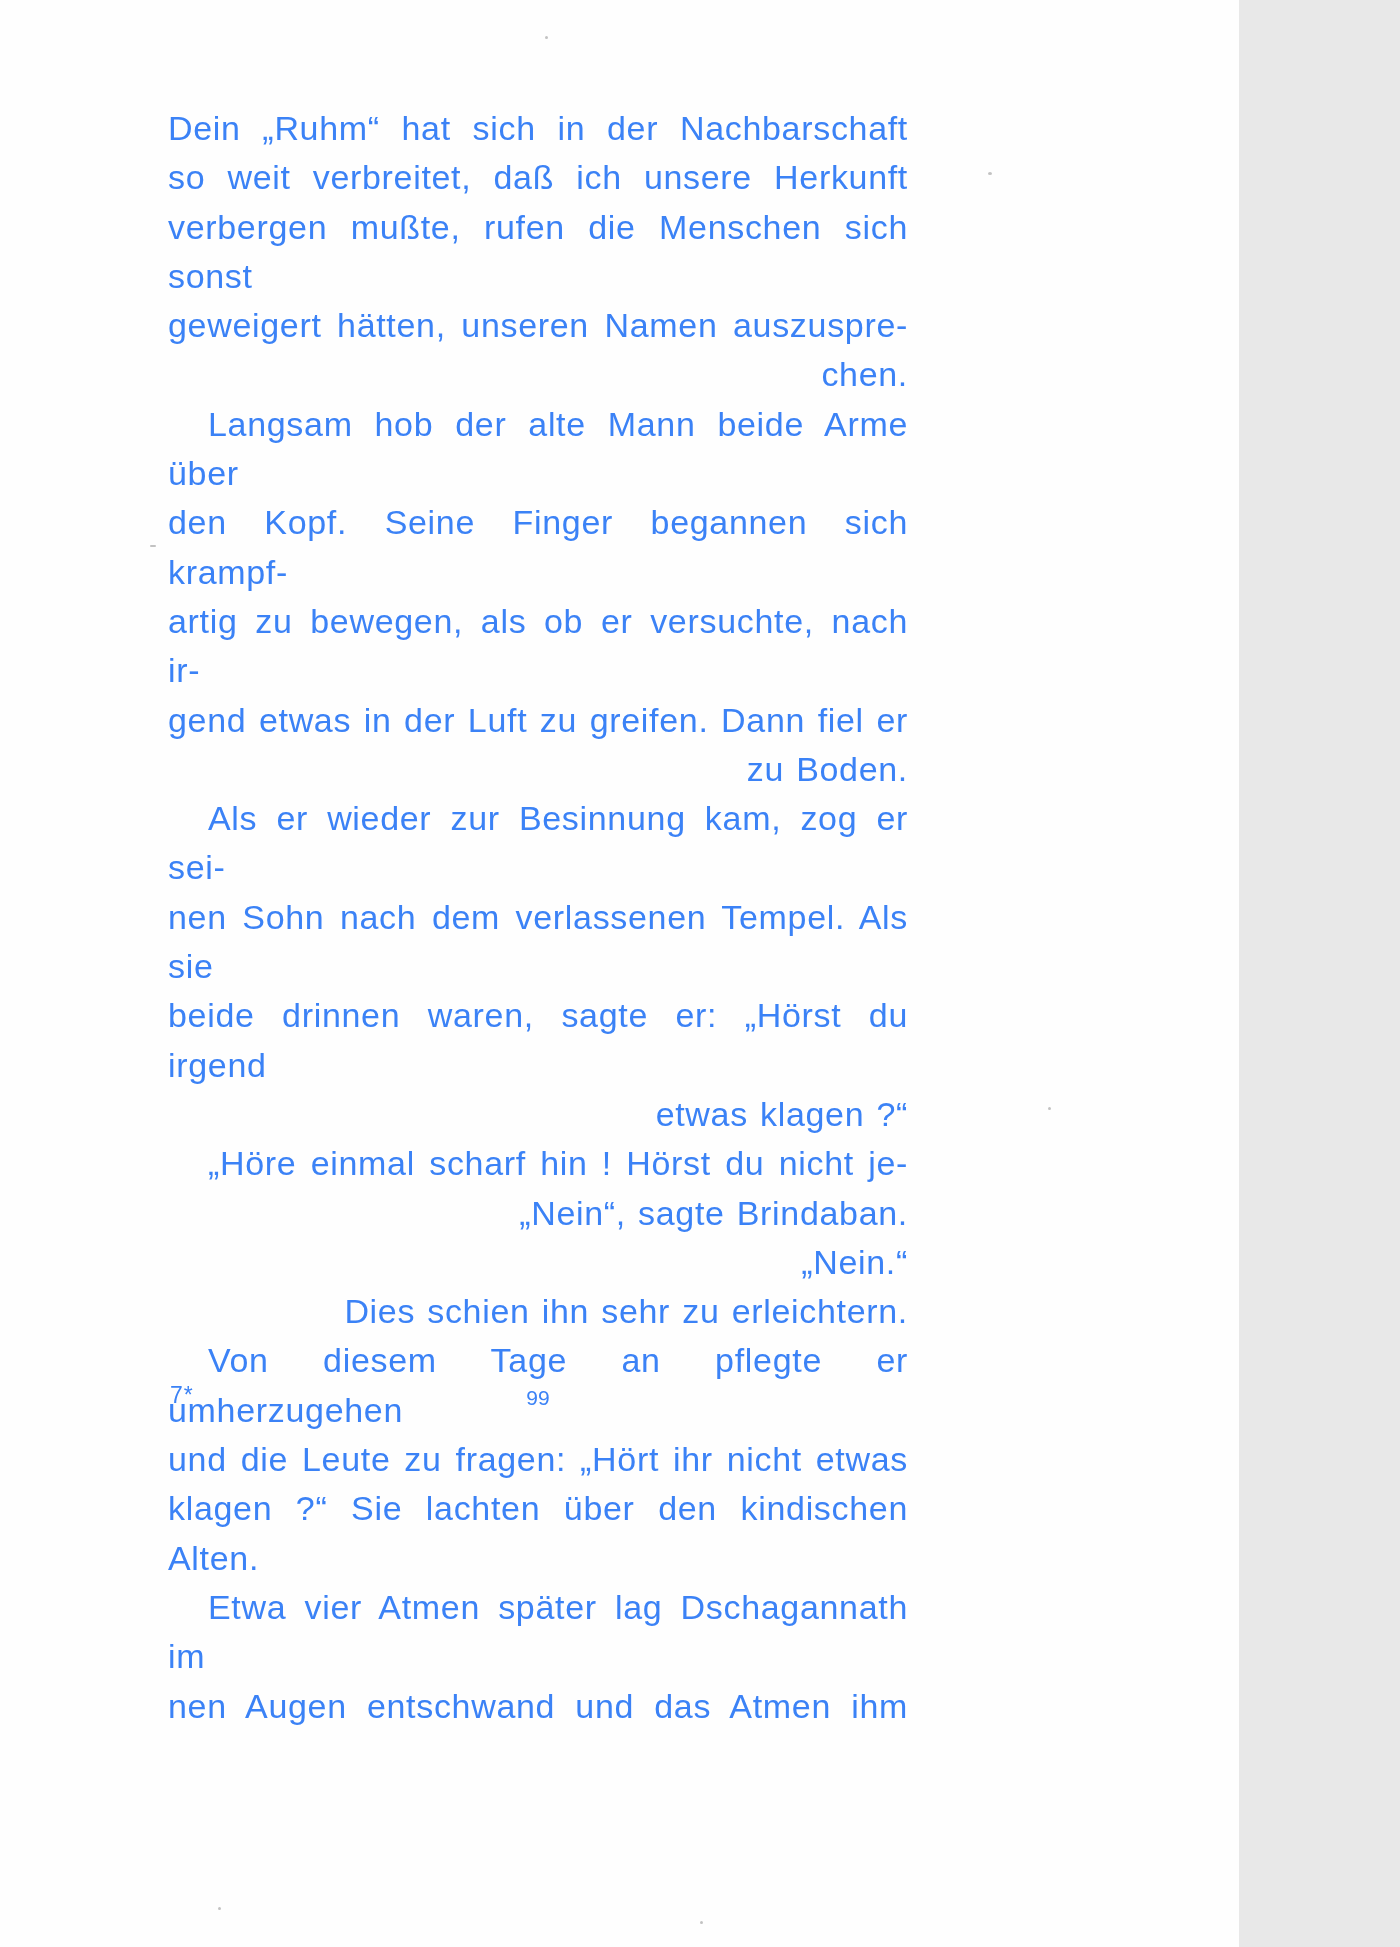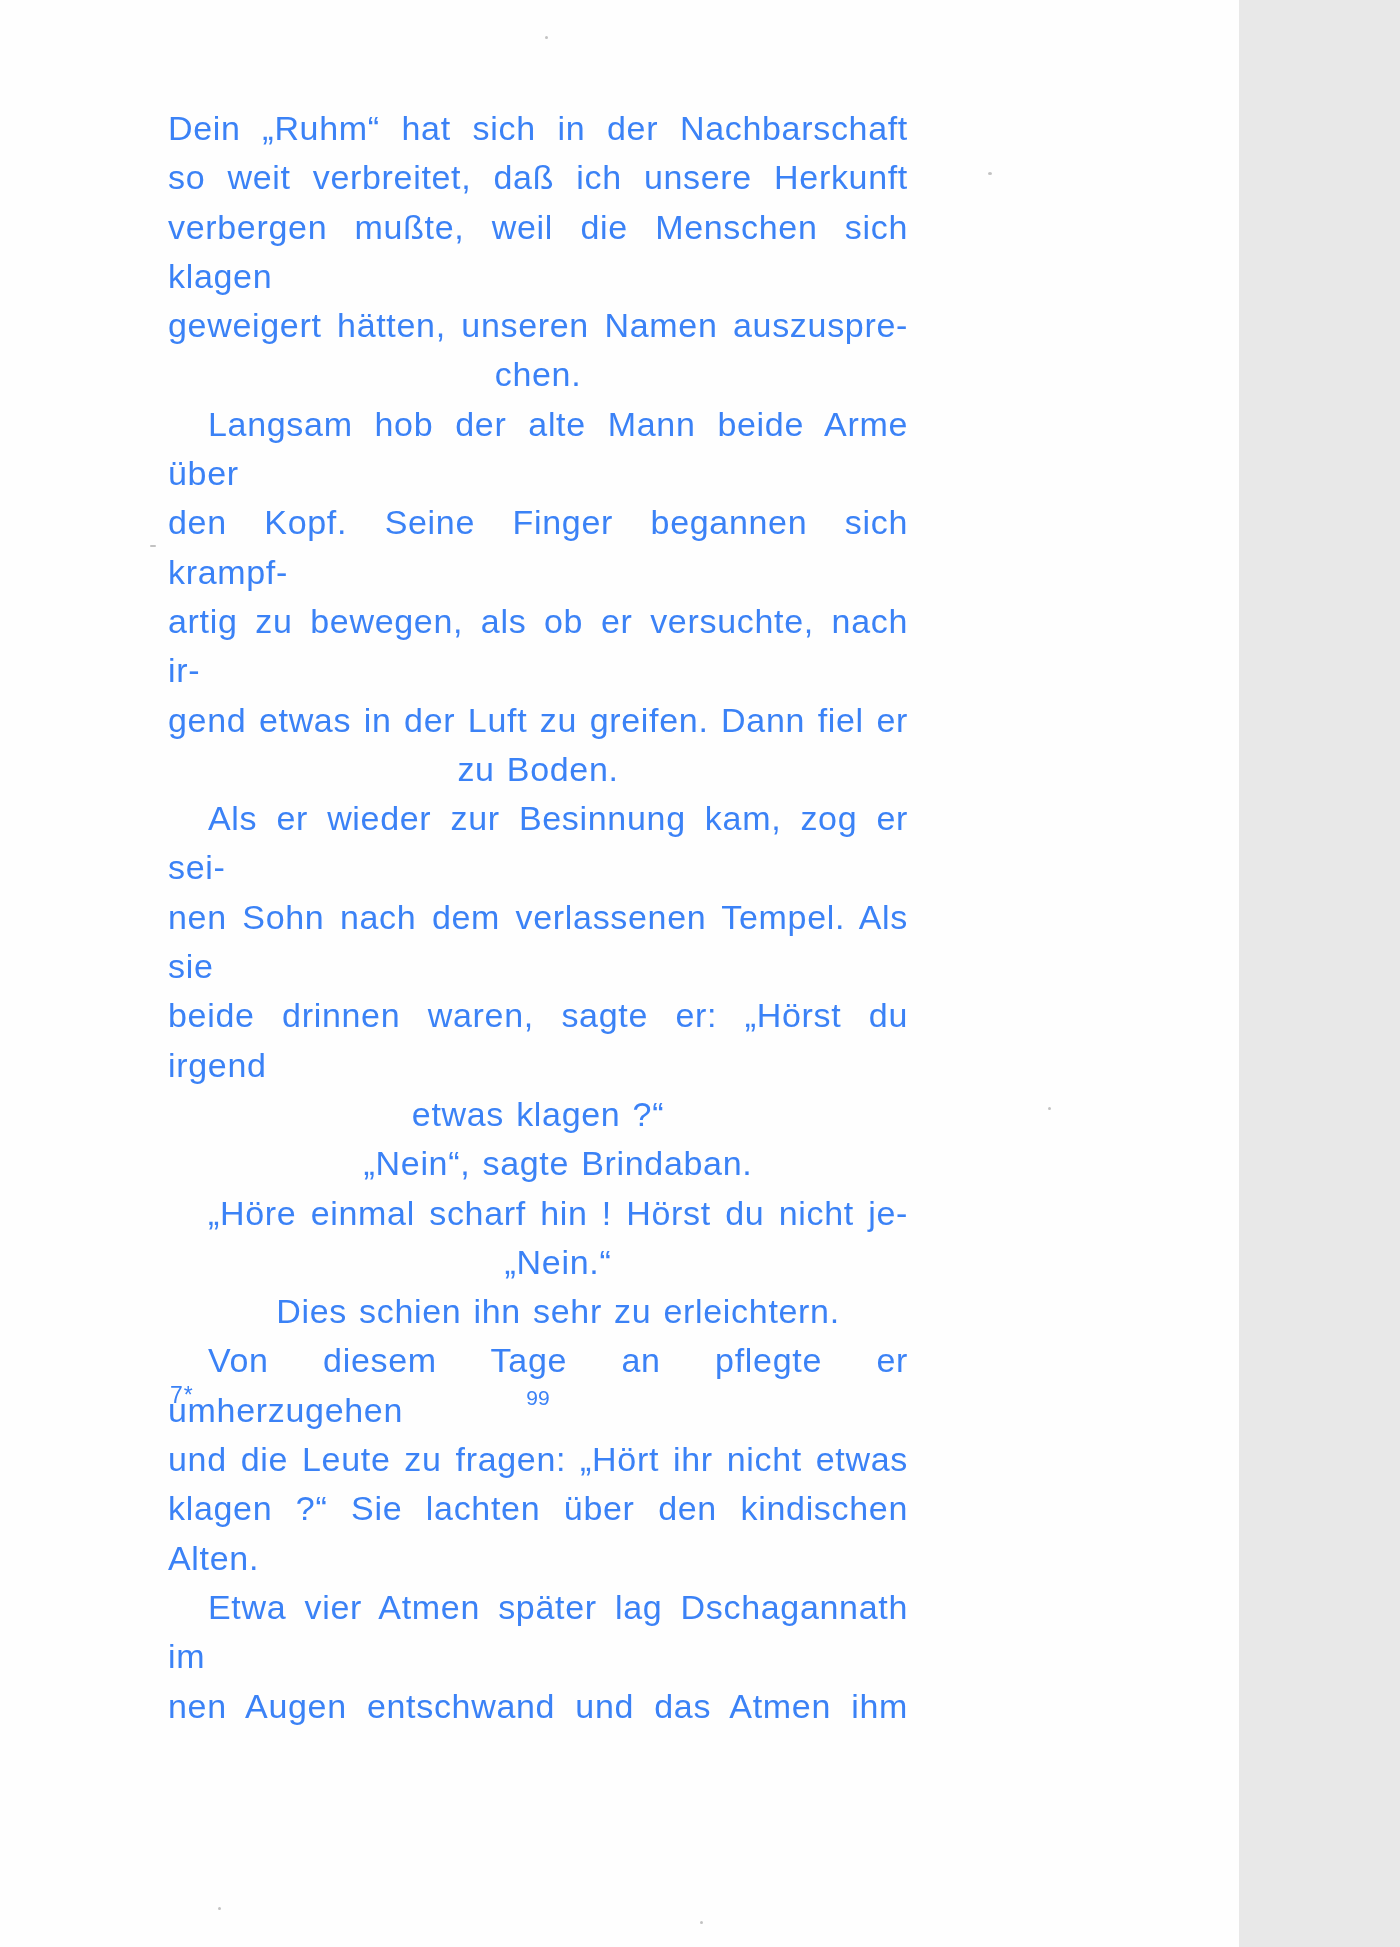--- a/index.html
+++ b/index.html
@@ -21,21 +21,21 @@
     left: 168px;
     top: 104px;
     width: 740px;
     font-size: 34px;
     line-height: 49.3px;
     letter-spacing: 0.02em;
     word-spacing: 2px;
   }
   .line {
     white-space: nowrap;
-    text-align: center;
+    text-align: right;
   }
   .line.j {
     white-space: normal;
     text-align: justify;
     text-align-last: justify;
     text-justify: inter-word;
   }
   .line.indent {
     padding-left: 40px;
   }
@@ -72,34 +72,34 @@
   }
 </style>
 </head>
 <body>
 
 <div class="page">
 
   <div class="text-block">
       <div class="line j">Dein „Ruhm“ hat sich in der Nachbarschaft</div>
       <div class="line j">so weit verbreitet, daß ich unsere Herkunft</div>
-      <div class="line j">verbergen mußte, weil die Menschen sich klagen</div>
+      <div class="line j">verbergen mußte, rufen die Menschen sich sonst</div>
       <div class="line j">geweigert hätten, unseren Namen auszuspre-</div>
       <div class="line">chen.</div>
       <div class="line indent j">Langsam hob der alte Mann beide Arme über</div>
       <div class="line j">den Kopf. Seine Finger begannen sich krampf-</div>
       <div class="line j">artig zu bewegen, als ob er versuchte, nach ir-</div>
       <div class="line j">gend etwas in der Luft zu greifen. Dann fiel er</div>
       <div class="line">zu Boden.</div>
       <div class="line indent j">Als er wieder zur Besinnung kam, zog er sei-</div>
       <div class="line j">nen Sohn nach dem verlassenen Tempel. Als sie</div>
       <div class="line j">beide drinnen waren, sagte er: „Hörst du irgend</div>
       <div class="line">etwas klagen ?“</div>
+      <div class="line indent j">„Höre einmal scharf hin ! Hörst du nicht je-</div>
       <div class="line indent">„Nein“, sagte Brindaban.</div>
-      <div class="line indent j">„Höre einmal scharf hin ! Hörst du nicht je-</div>
       <div class="line indent">„Nein.“</div>
       <div class="line indent">Dies schien ihn sehr zu erleichtern.</div>
       <div class="line indent j">Von diesem Tage an pflegte er umherzugehen</div>
       <div class="line j">und die Leute zu fragen: „Hört ihr nicht etwas</div>
       <div class="line j">klagen ?“ Sie lachten über den kindischen Alten.</div>
       <div class="line indent j">Etwa vier Atmen später lag Dschagannath im</div>
       <div class="line j">nen Augen entschwand und das Atmen ihm</div>
     </div>
 
   <div class="footer">

